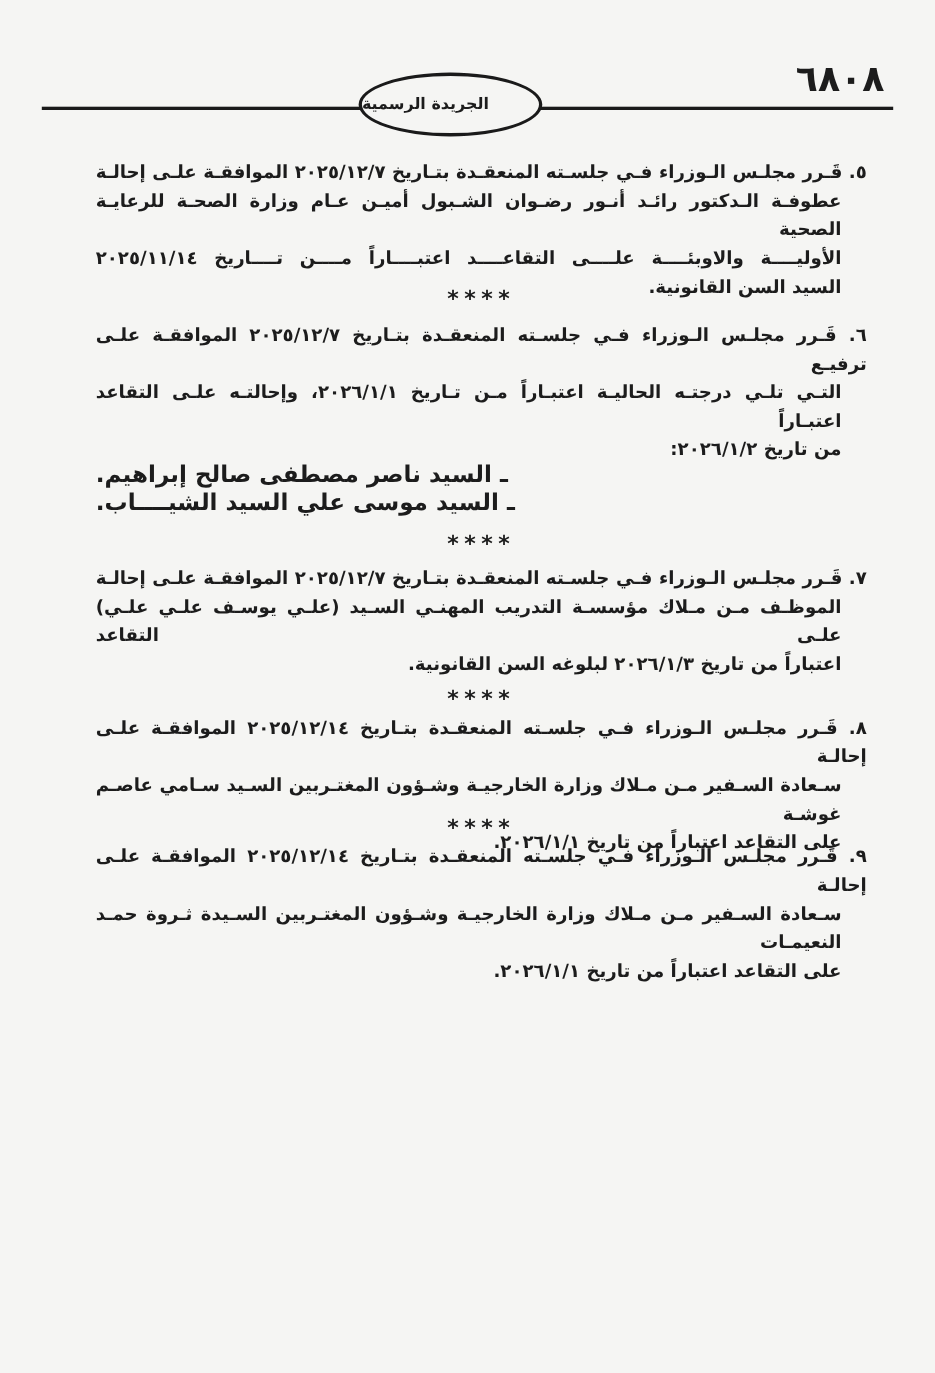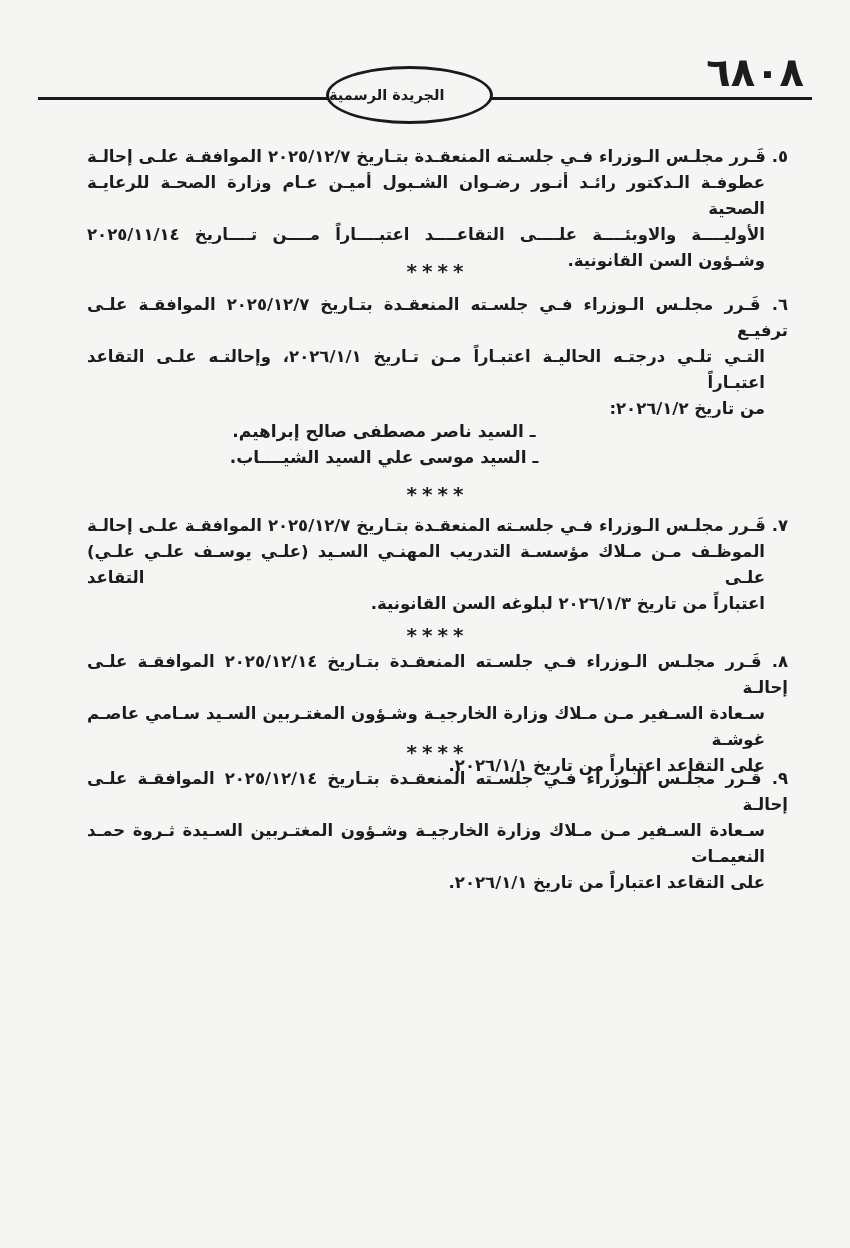--- a/index.html
+++ b/index.html
@@ -9,21 +9,21 @@
     margin:0 auto;
     background:#f5f5f3;
     font-family:"DejaVu Sans", sans-serif;
     color:#1c1c1c;
     direction:rtl;
     overflow:hidden;
   }
   
   .page-number {
     position:absolute; top:52px; right:46px;
-    font-size:40px; font-weight:bold; letter-spacing:6px;
+    font-size:33px; font-weight:bold; letter-spacing:6px;
     line-height:40px;
   }
   .header-rule {
     position:absolute; top:97px; left:38px;
     width:774px; height:3px; background:#1a1a1a;
   }
   .gazette-badge {
     position:absolute; top:66px; left:326px;
     width:167px; height:58px;
     border:3px solid #1a1a1a; border-radius:50%;
@@ -41,40 +41,40 @@
     text-align:justify; text-align-last:justify;
   }
   .dl.cont { padding-right:23px; }
   .dl.last { text-align:right; text-align-last:right; }
   .separator {
     text-align:center; font-size:20px; font-weight:bold;
     letter-spacing:5px; line-height:26px;
   }
   .name-list { padding-right:107px; box-sizing:border-box; }
   .name-line {
-    font-size:17px; font-weight:bold; line-height:26px;
-    text-align:center;
+    font-size:21px; font-weight:bold; line-height:26px;
+    text-align:left;
   }
 </style>
 </head>
 <body>
 
 <div class="page">
 
   <div class="page-number">٦٨٠٨</div>
   <div class="header-rule"></div>
   <div class="gazette-badge">
     <span>الجريدة الرسمية</span>
   </div>
 
   <section class="decree" style="top:144px">
     <div class="dl">٥. قَـرر مجلـس الـوزراء فـي جلسـته المنعقـدة بتـاريخ ٢٠٢٥/١٢/٧ الموافقـة علـى إحالـة</div>
     <div class="dl cont">عطوفـة الـدكتور رائـد أنـور رضـوان الشـبول أميـن عـام وزارة الصحـة للرعايـة الصحية</div>
     <div class="dl cont">الأوليــــة والاوبئــــة علــــى التقاعــــد اعتبــــاراً مــــن تــــاريخ ٢٠٢٥/١١/١٤</div>
-    <div class="dl cont last">وشـؤون السن القانونية.</div>
+    <div class="dl cont last">السيد السن القانونية.</div>
   </section>
 
   <div class="separator" style="top:258px">****</div>
 
   <section class="decree" style="top:292px">
     <div class="dl">٦. قَـرر مجلـس الـوزراء فـي جلسـته المنعقـدة بتـاريخ ٢٠٢٥/١٢/٧ الموافقـة علـى ترفيـع</div>
     <div class="dl cont">التـي تلـي درجتـه الحاليـة اعتبـاراً مـن تـاريخ ٢٠٢٦/١/١، وإحالتـه علـى التقاعد اعتبـاراً</div>
     <div class="dl cont last">من تاريخ ٢٠٢٦/١/٢:</div>
   </section>
 

